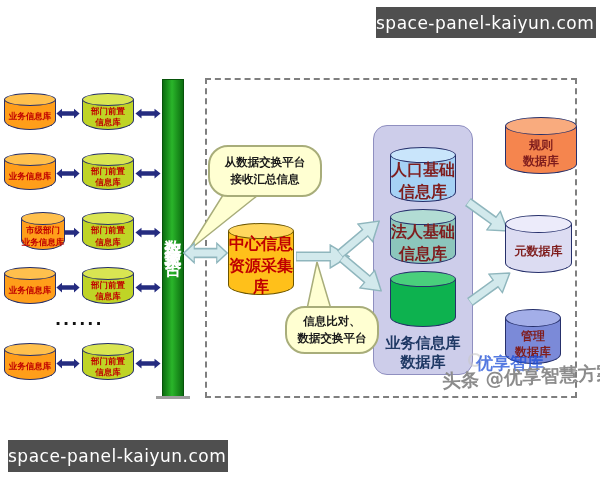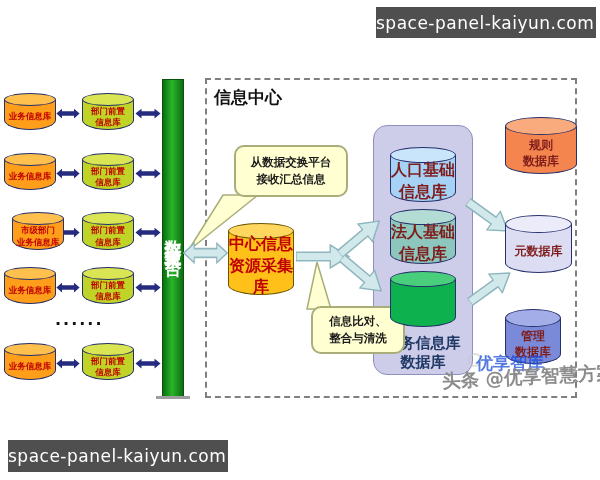--- a/index.html
+++ b/index.html
@@ -49,24 +49,24 @@
   .c-gold .cyl-top{background:#ffd75e;} .c-gold .cyl-body{background:#ffc01a;}
   .c-gold .cyl-top,.c-gold .cyl-body{border-color:#6b5500;}
   .c-lblue .cyl-top{background:#c9e5fb;} .c-lblue .cyl-body{background:#a6d2f5;}
   .c-teal .cyl-top{background:#b2dcd4;} .c-teal .cyl-body{background:#8cc6bc;}
   .c-green .cyl-top{background:#49cf7c;} .c-green .cyl-body{background:#0db24f;}
   .c-rorange .cyl-top{background:#f9ab7e;} .c-rorange .cyl-body{background:#f5854e;}
   .c-lav .cyl-top{background:#ecebfa;} .c-lav .cyl-body{background:#dcdcf2;}
   .c-bpurple .cyl-top{background:#a3aee8;} .c-bpurple .cyl-body{background:#7b8ad8;}
 
   
-  .callout{position:absolute;background:#ffffd2;border:2px solid #a8ad7a;border-radius:10px;
+  .callout{position:absolute;background:#ffffd2;border:2px solid #a8ad7a;border-radius:20px;
            box-sizing:border-box;display:flex;align-items:center;justify-content:center;
            text-align:center;font-weight:bold;color:#1a1a1a;white-space:pre-line;
-           line-height:1.5;font-size:11.5px;z-index:10;margin-left:26px;}
+           line-height:1.5;font-size:11.5px;z-index:10;}
 
   .dots{position:absolute;left:55px;top:310px;font-size:16px;font-weight:bold;color:#111;
         letter-spacing:2px;z-index:10;}
 
   .arrow-layer{position:absolute;left:0;top:0;z-index:5;}
 
   .wm-faint{position:absolute;left:476px;top:352px;font-size:17px;font-weight:bold;color:#1d4ed8;
             opacity:0.75;white-space:nowrap;z-index:11;}
   .wm-logo{position:absolute;left:468px;top:353px;width:14px;height:14px;border-radius:50%;
             border:2px solid #c8c8c8;opacity:0.6;box-sizing:border-box;z-index:11;}
@@ -79,21 +79,20 @@
 <div class="stage">
 
   <div class="bar top">
     <span>space-panel-kaiyun.com</span>
   </div>
   <div class="bar bottom">
     <span>space-panel-kaiyun.com</span>
   </div>
 
   <div class="info-box"></div>
-  <div class="info-title">信息中心</div>
 
   <div class="comp-box"></div>
   <div class="comp-label">业务信息库
 数据库</div>
 
   <svg class="arrow-layer" width="600" height="480" viewBox="0 0 600 480">
     <defs>
       <symbol id="sym-arr" viewBox="0 0 60 24" preserveAspectRatio="none">
         <polygon points="0,8 38,8 38,1 59,12 38,23 38,16 0,16"></polygon>
       </symbol>
@@ -154,21 +153,21 @@
       <div class="cyl-body"></div>
     <div class="cyl-label">业务信息库</div>
   </div>
   <div class="cyl sm red-text c-ygreen" style="left:82px;top:153px;width:52px;height:37px">
     <div class="cyl-top"></div>
       <div class="cyl-body"></div>
     <div class="cyl-label">部门前置
 信息库</div>
   </div>
 
-  <div class="cyl sm red-text c-orange" style="left:12px;top:212px;width:52px;height:38px">
+  <div class="cyl sm red-text c-orange" style="left:21px;top:212px;width:44px;height:38px">
     <div class="cyl-top"></div>
       <div class="cyl-body"></div>
     <div class="cyl-label">市级部门
 业务信息库</div>
   </div>
   <div class="cyl sm red-text c-ygreen" style="left:82px;top:212px;width:52px;height:38px">
     <div class="cyl-top"></div>
       <div class="cyl-body"></div>
     <div class="cyl-label">部门前置
 信息库</div>
@@ -196,21 +195,21 @@
   <div class="cyl sm red-text c-ygreen" style="left:82px;top:343px;width:52px;height:37px">
     <div class="cyl-top"></div>
       <div class="cyl-body"></div>
     <div class="cyl-label">部门前置
 信息库</div>
   </div>
 
   <div class="callout" style="left:208px;top:145px;width:114px;height:52px">从数据交换平台
 接收汇总信息</div>
   <div class="callout" style="left:285px;top:306px;width:94px;height:48px">信息比对、
-整合与清洗</div>
+数据交换平台</div>
 
   <div class="cyl md red-text c-gold" style="left:228px;top:223px;width:66px;height:72px">
     <div class="cyl-top"></div>
       <div class="cyl-body"></div>
     <div class="cyl-label">中心信息
 资源采集库</div>
   </div>
 
   <div class="cyl md navy-text c-lblue" style="left:390px;top:147px;width:66px;height:55px">
     <div class="cyl-top"></div>

